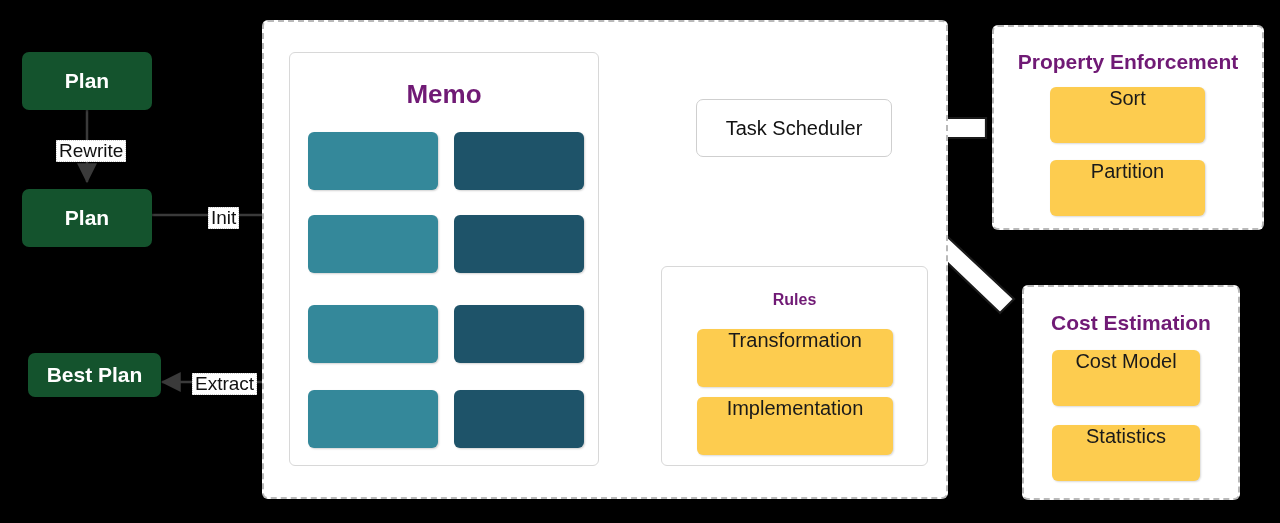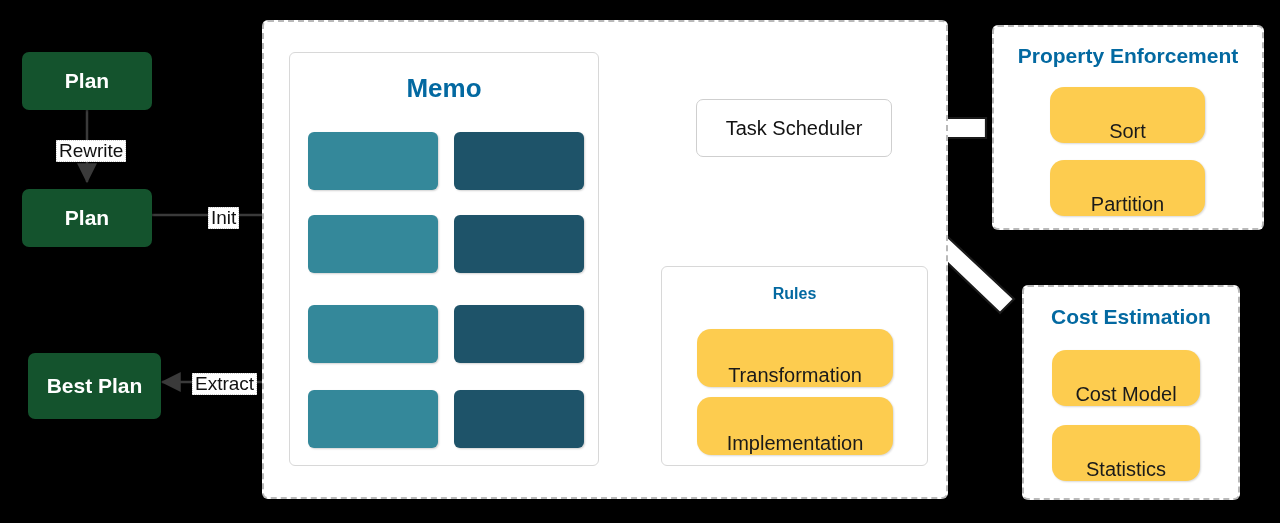--- a/index.html
+++ b/index.html
@@ -47,38 +47,39 @@
   .panel-solid {
     background: #ffffff;
     border: 1.5px solid #d8d8d8;
     border-radius: 6px;
   }
 
   .panel-title {
     position: absolute;
     left: 0; right: 0;
     text-align: center;
-    color: #0369a1;
+    color: #701a75;
     font-weight: bold;
+    margin-top: 6px;
   }
 
   
   .memo-block {
     border-radius: 6px;
     box-shadow: 1px 1px 2px rgba(0,0,0,0.18);
   }
   .memo-light { background: #34889A; }
   .memo-dark  { background: #1E5369; }
 
   
   .chip {
     background: #FDCC4F;
-    border-radius: 14px;
+    border-radius: 6px;
     display: flex;
-    align-items: flex-end;
+    align-items: flex-start;
     justify-content: center;
     color: #1a1a1a;
     box-shadow: 1px 1px 2px rgba(0,0,0,0.15);
   }
 
   
   .scheduler-box {
     background: #ffffff;
     border: 1.5px solid #cfcfcf;
     border-radius: 7px;
@@ -159,21 +160,21 @@
   </div>
 
   <div class="edge-label" style="left:56px; top:140px;">Rewrite</div>
 
   <div class="abs plan-node" style="left:22px; top:189px; width:130px; height:58px; font-size:21px;">
     <span>Plan</span>
   </div>
 
   <div class="edge-label" style="left:208px; top:207px;">Init</div>
 
-  <div class="abs plan-node" style="left:28px; top:353px; width:133px; height:66px; font-size:21px;">
+  <div class="abs plan-node" style="left:28px; top:353px; width:133px; height:44px; font-size:21px;">
     <span>Best Plan</span>
   </div>
 
   <div class="edge-label" style="left:192px; top:373px;">Extract</div>
 
   <div class="abs panel-dashed" style="left:262px; top:20px; width:686px; height:479px; border-style:dashed;">
   </div>
 
   <div class="abs panel-solid" style="left:289px; top:52px; width:310px; height:414px;">
     <div class="panel-title" style="top:20px; font-size:26px;">Memo</div>

